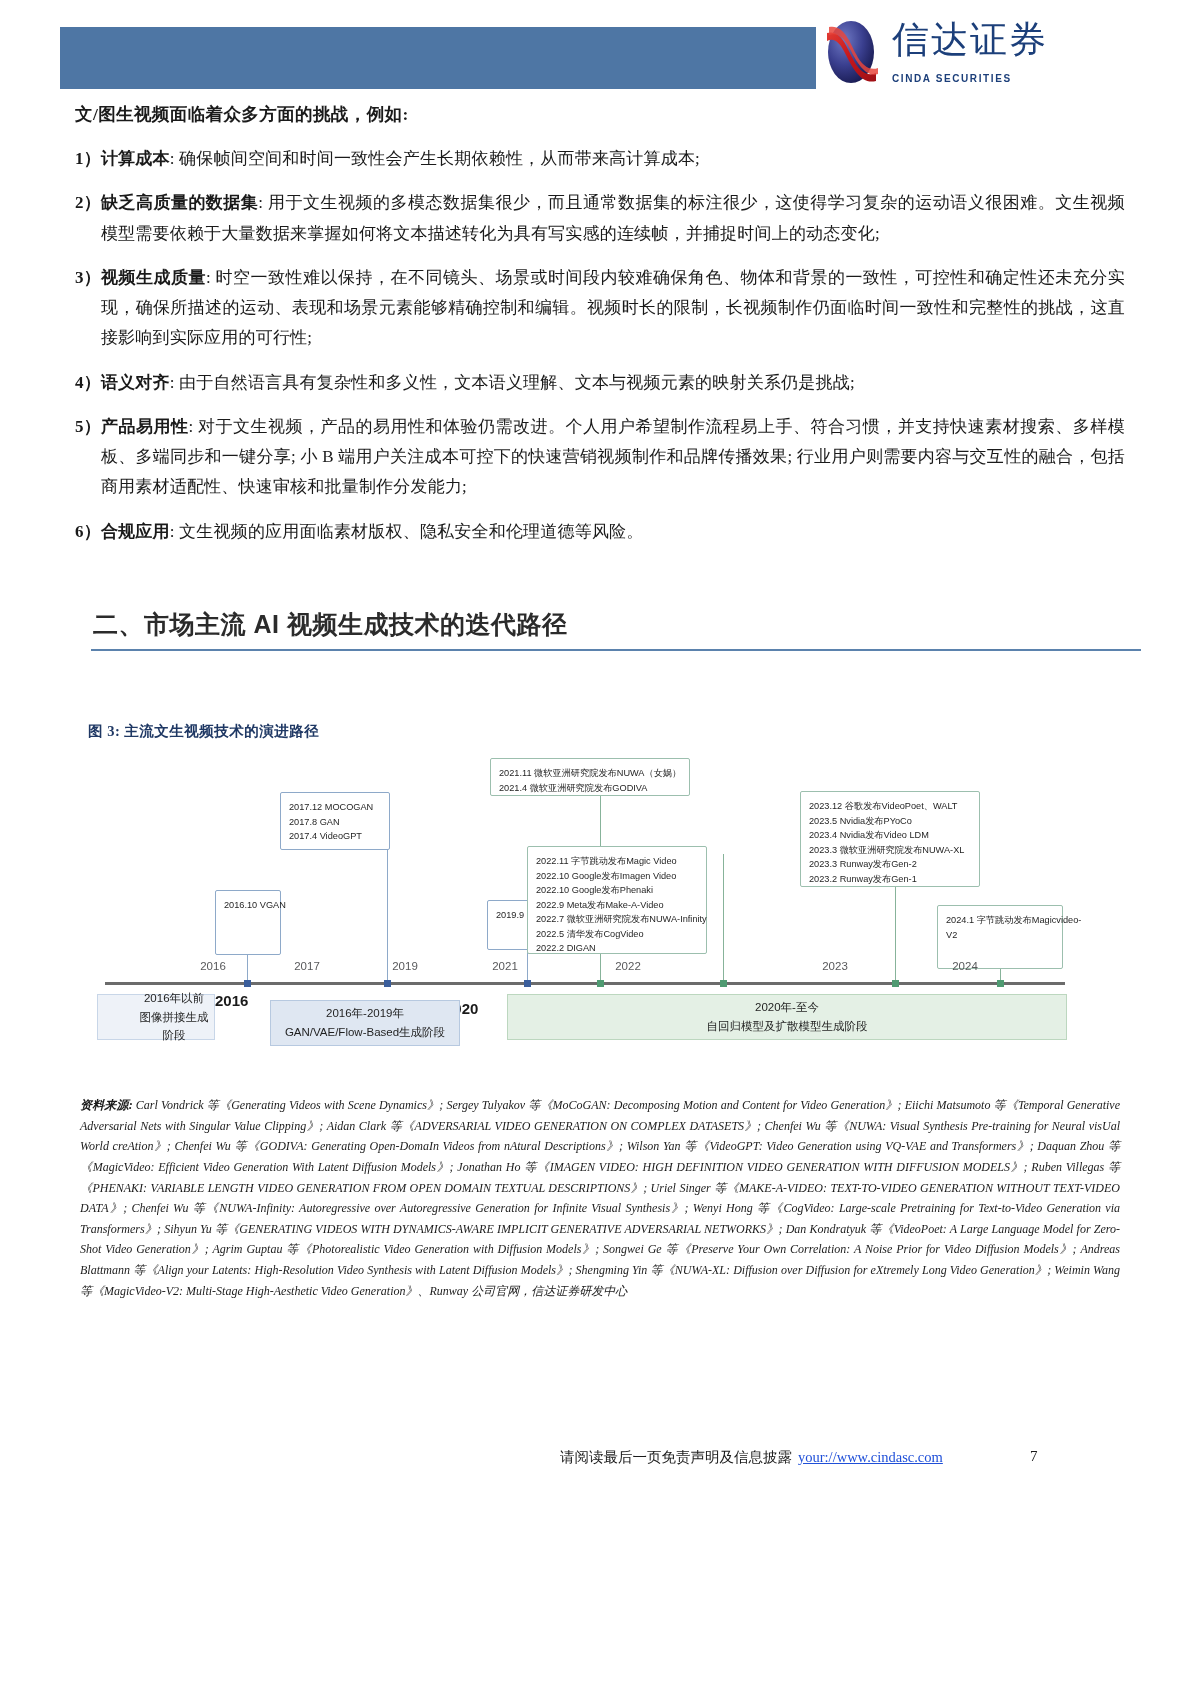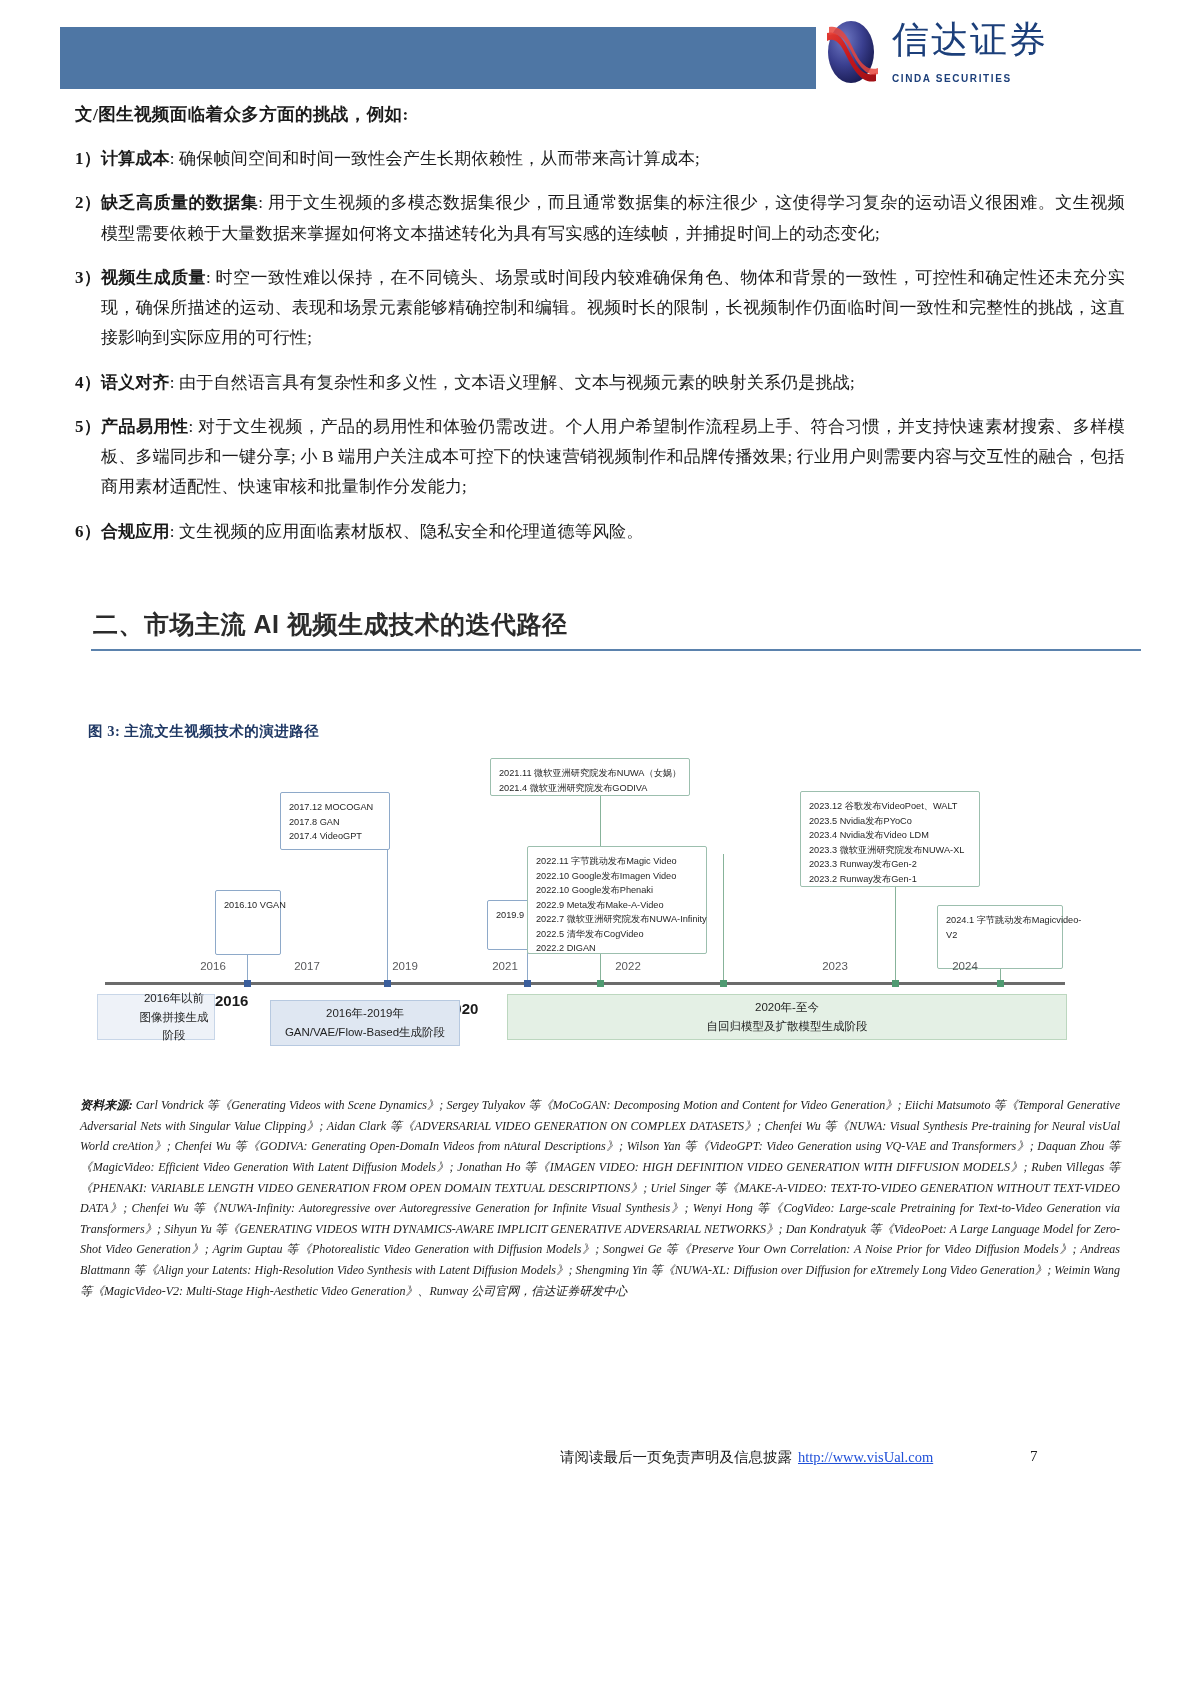--- a/index.html
+++ b/index.html
@@ -275,18 +275,18 @@
     </div>
   </div>
 
   <div class="srcbox">
     <p class="src"><span class="lbl">资料来源:</span><span> Carl Vondrick 等《Generating Videos with Scene Dynamics》; Sergey Tulyakov 等《MoCoGAN: Decomposing Motion and Content for Video Generation》; Eiichi Matsumoto 等《Temporal Generative Adversarial Nets with Singular Value Clipping》; Aidan Clark 等《ADVERSARIAL VIDEO GENERATION ON COMPLEX DATASETS》; Chenfei Wu 等《NUWA: Visual Synthesis Pre-training for Neural visUal World creAtion》; Chenfei Wu 等《GODIVA: Generating Open-DomaIn Videos from nAtural Descriptions》; Wilson Yan 等《VideoGPT: Video Generation using VQ-VAE and Transformers》; Daquan Zhou 等《MagicVideo: Efficient Video Generation With Latent Diffusion Models》; Jonathan Ho 等《IMAGEN VIDEO: HIGH DEFINITION VIDEO GENERATION WITH DIFFUSION MODELS》; Ruben Villegas 等《PHENAKI: VARIABLE LENGTH VIDEO GENERATION FROM OPEN DOMAIN TEXTUAL DESCRIPTIONS》; Uriel Singer 等《MAKE-A-VIDEO: TEXT-TO-VIDEO GENERATION WITHOUT TEXT-VIDEO DATA》; Chenfei Wu 等《NUWA-Infinity: Autoregressive over Autoregressive Generation for Infinite Visual Synthesis》; Wenyi Hong 等《CogVideo: Large-scale Pretraining for Text-to-Video Generation via Transformers》; Sihyun Yu 等《GENERATING VIDEOS WITH DYNAMICS-AWARE IMPLICIT GENERATIVE ADVERSARIAL NETWORKS》; Dan Kondratyuk 等《VideoPoet: A Large Language Model for Zero-Shot Video Generation》; Agrim Guptau 等《Photorealistic Video Generation with Diffusion Models》; Songwei Ge 等《Preserve Your Own Correlation: A Noise Prior for Video Diffusion Models》; Andreas Blattmann 等《Align your Latents: High-Resolution Video Synthesis with Latent Diffusion Models》; Shengming Yin 等《NUWA-XL: Diffusion over Diffusion for eXtremely Long Video Generation》; Weimin Wang 等《MagicVideo-V2: Multi-Stage High-Aesthetic Video Generation》、Runway 公司官网，信达证券研发中心</span></p>
   </div>
 
   <div class="footer">
     <div class="footer-inner">
       <span>请阅读最后一页免责声明及信息披露</span>
-      <a href="#">http://www.visUal.com</a>
+      <a href="#">your://www.cindasc.com</a>
     </div>
     <div class="pageno">7</div>
   </div>
 
 </div>
 
 </body></html>

